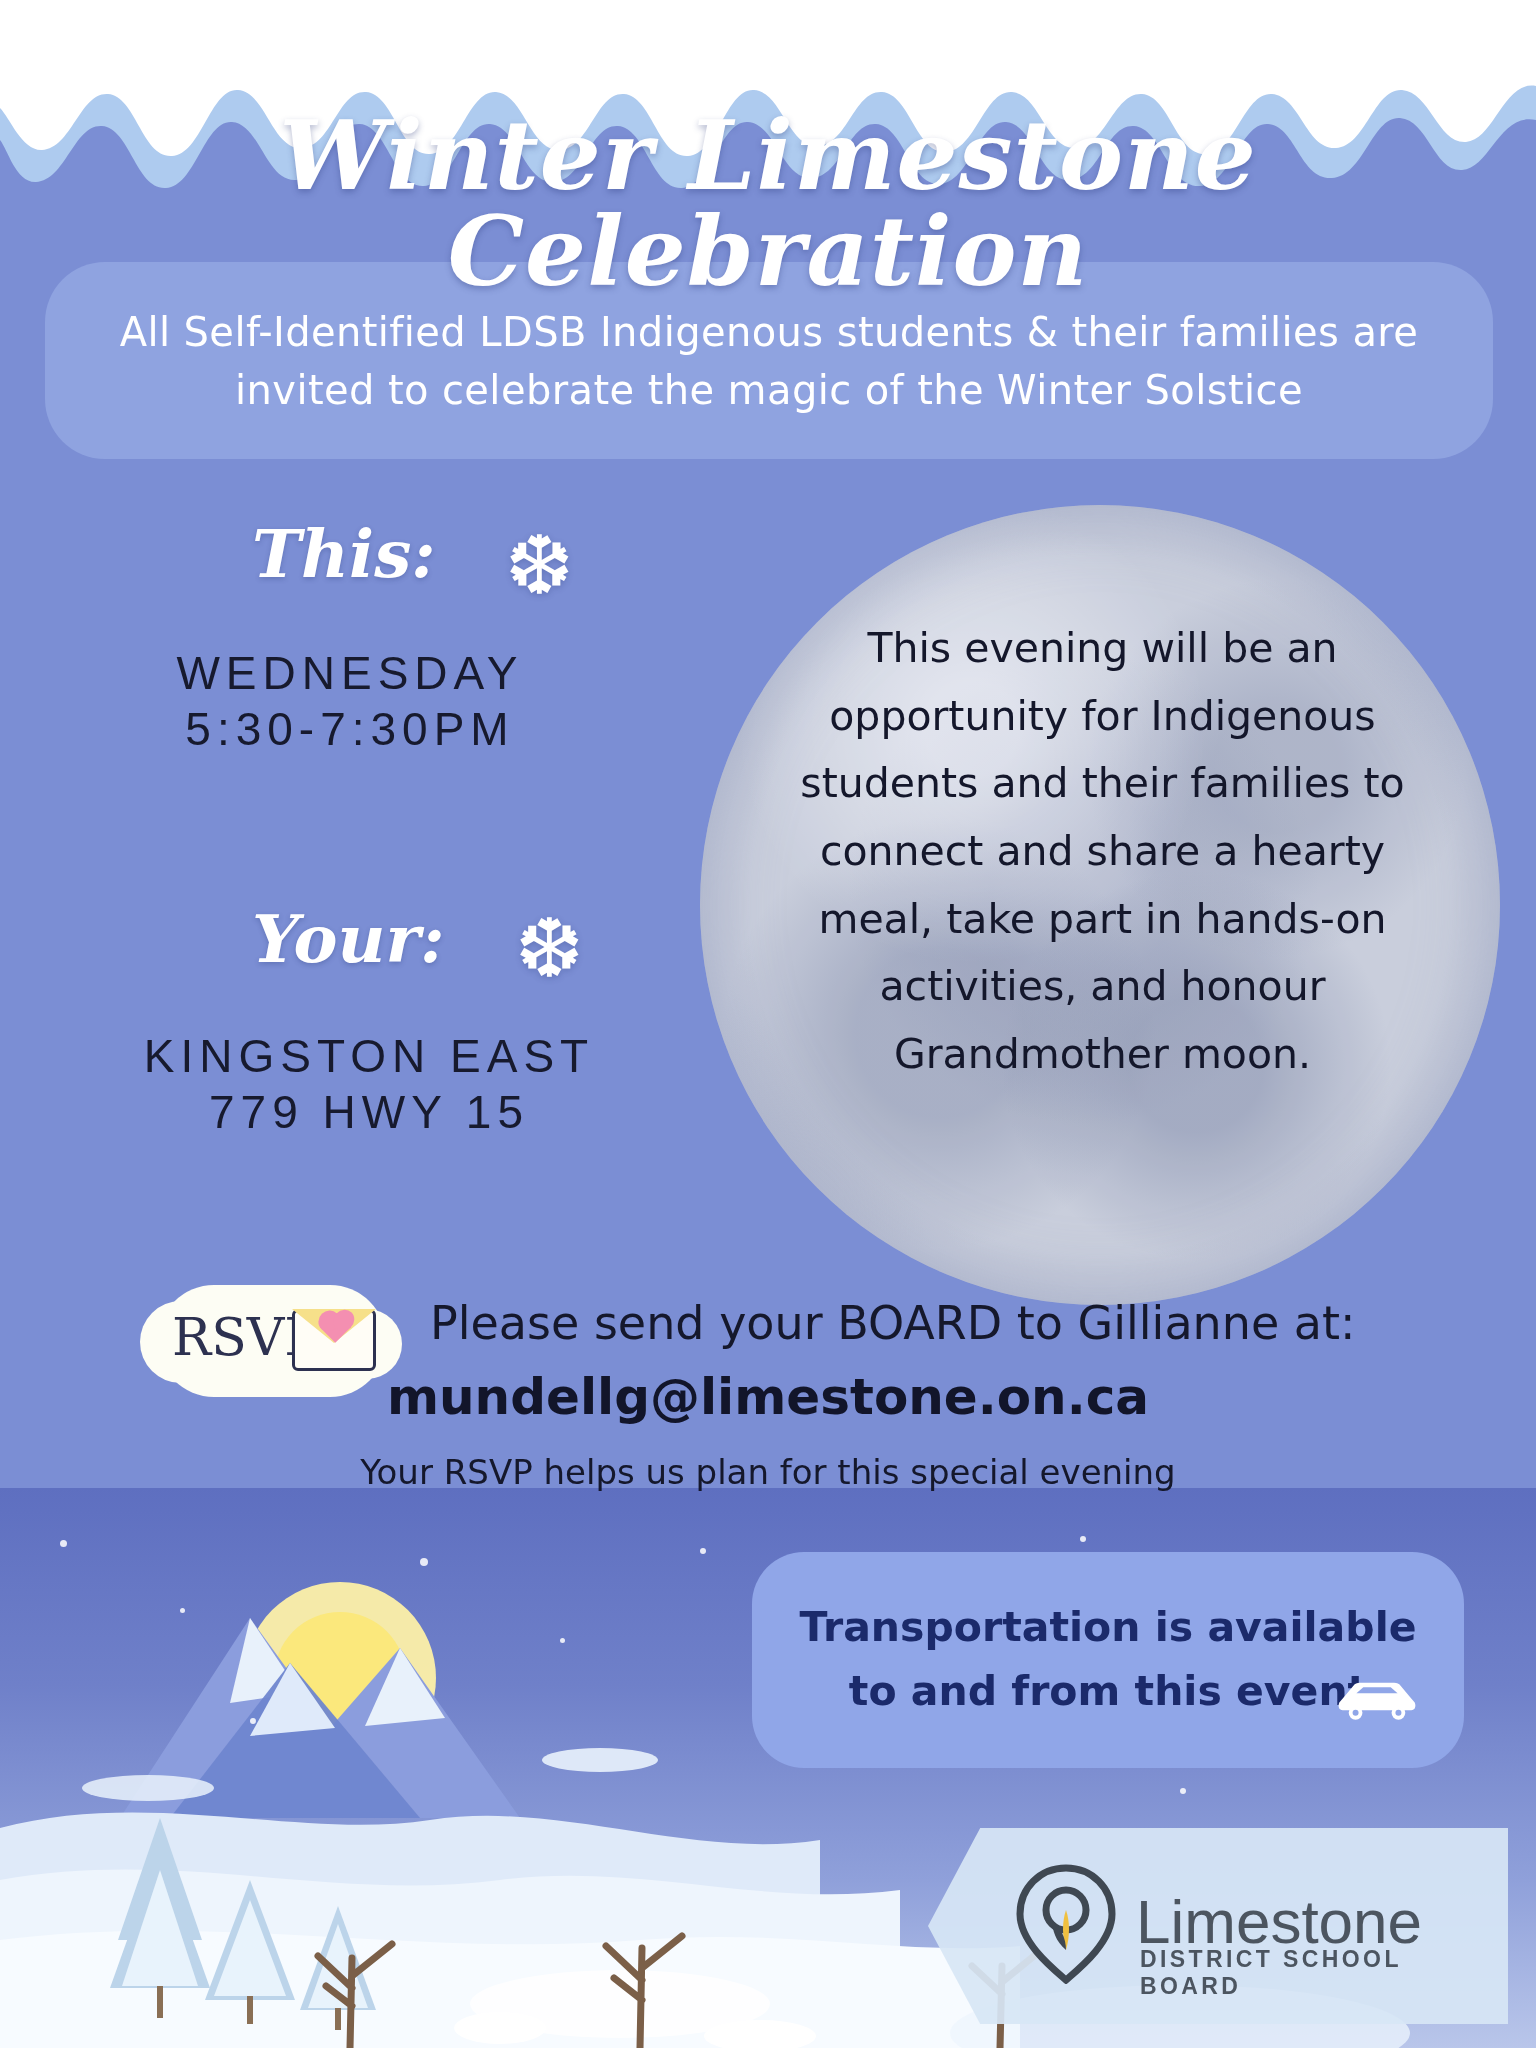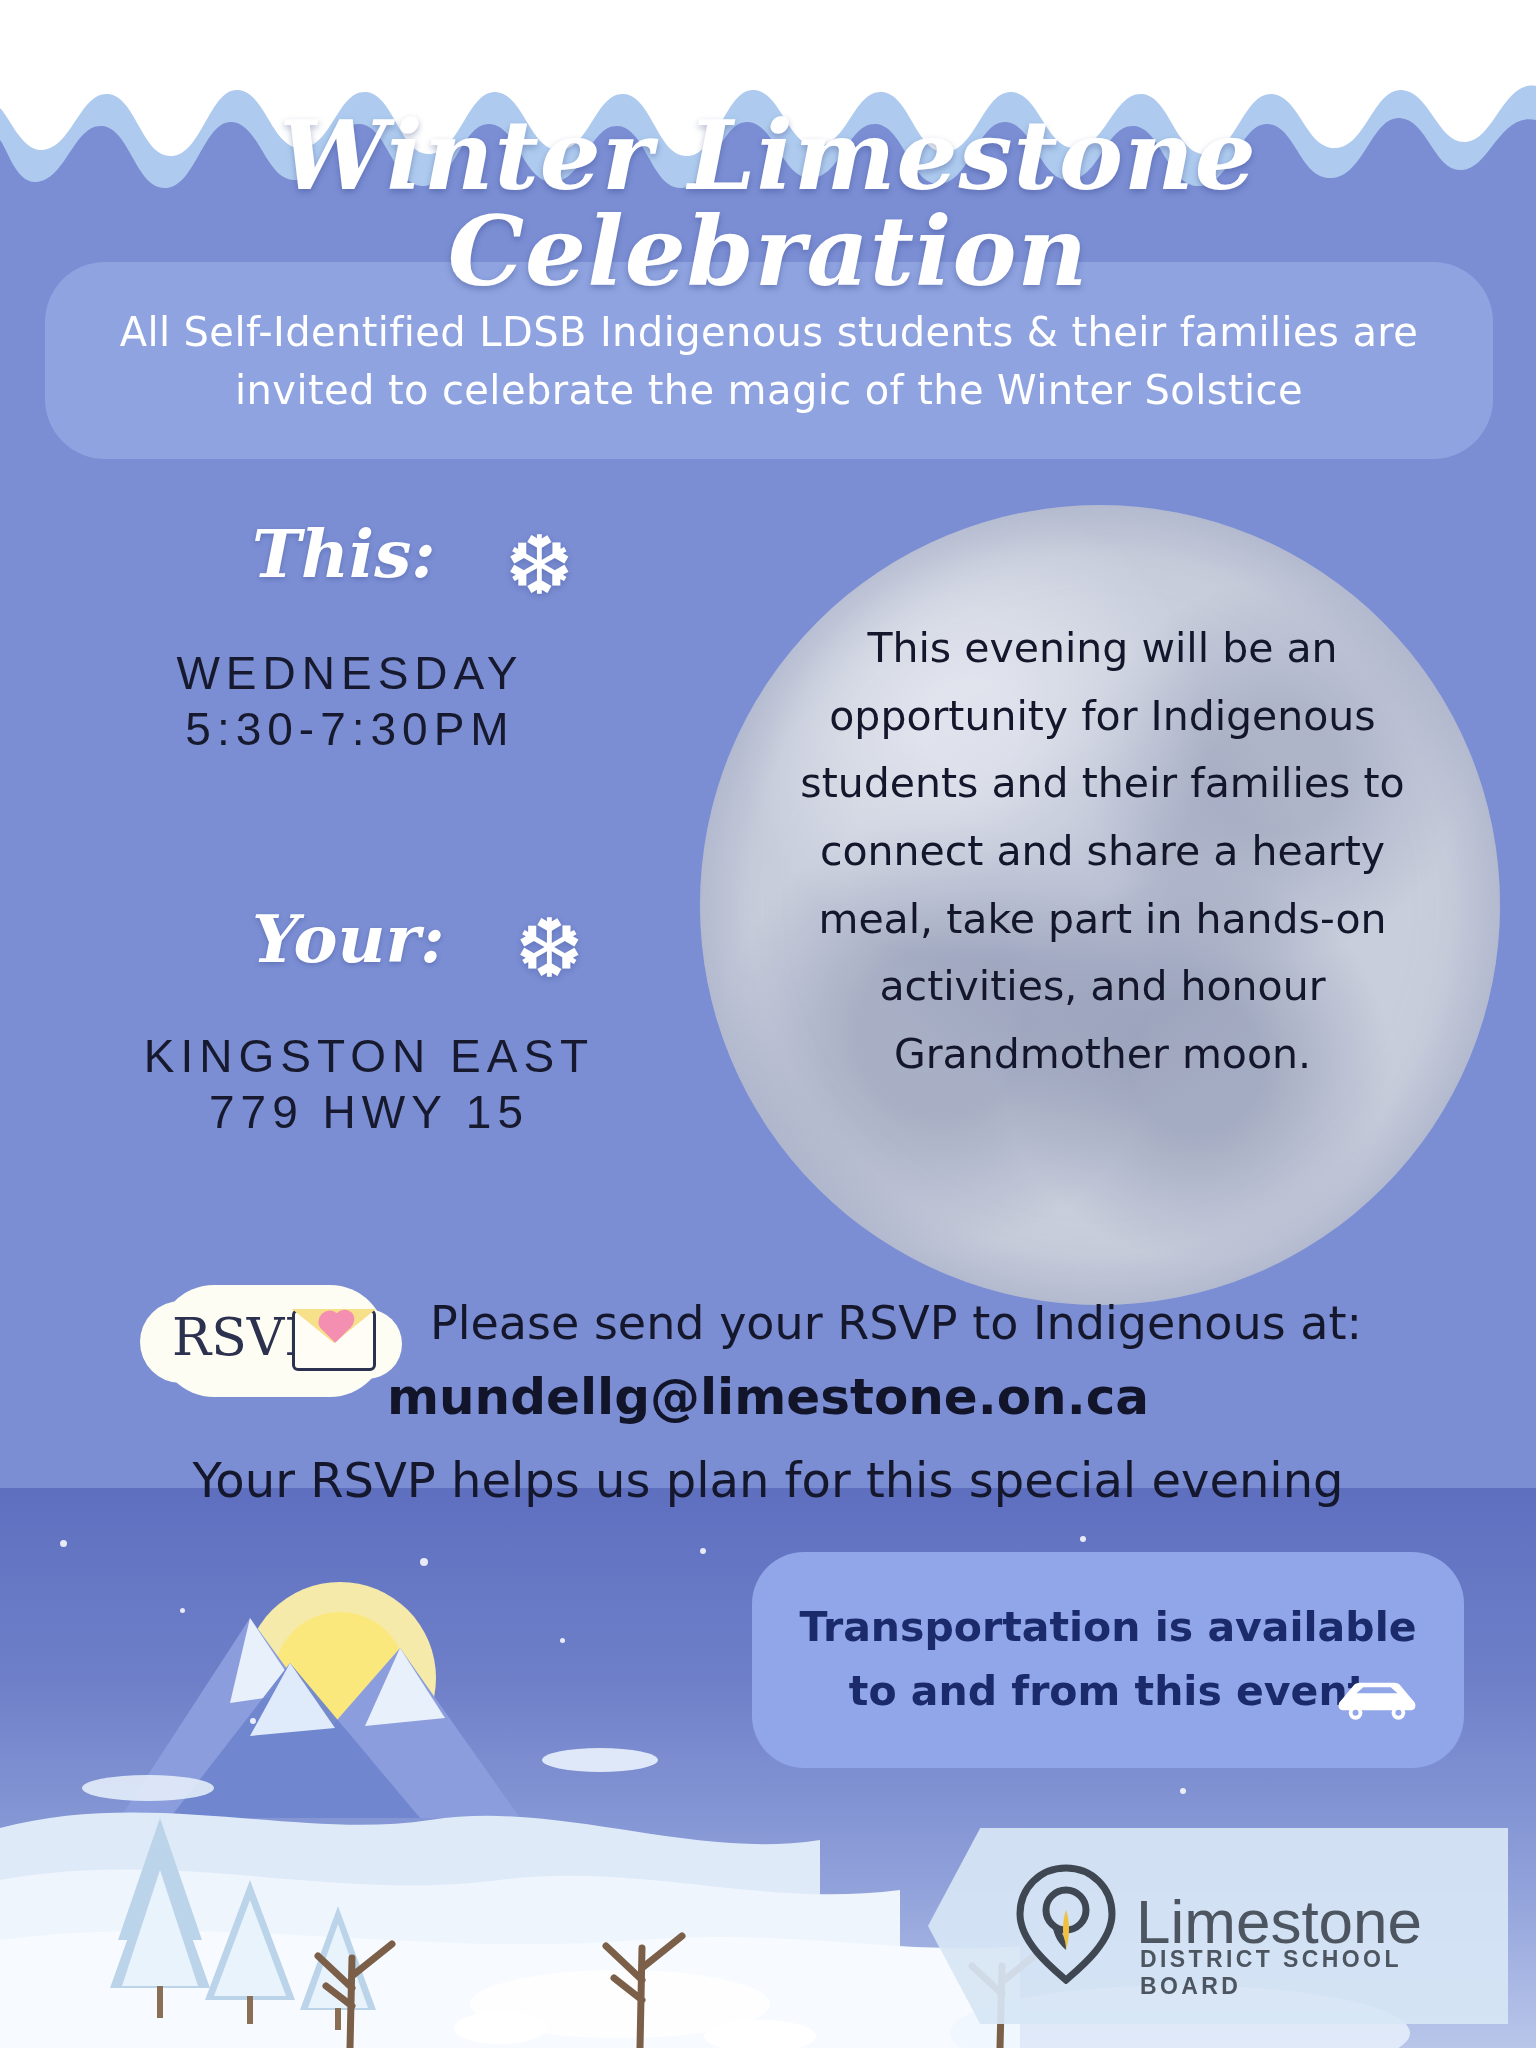--- a/index.html
+++ b/index.html
@@ -184,21 +184,21 @@
     position: absolute; left: 0; top: 1368px; width: 1536px;
     z-index: 4; text-align: center;
     font-family: "DejaVu Sans", sans-serif;
     font-weight: bold;
     font-size: 50px; color: #12152a;
   }
   .rsvp-line3 {
     position: absolute; left: 0; top: 1452px; width: 1536px;
     z-index: 4; text-align: center;
     font-family: "DejaVu Sans", sans-serif;
-    font-size: 48px; color: #15182c;
+    font-size: 34px; color: #15182c;
   }
 
   
   .scene {
     position: absolute; left: 0; bottom: 0; width: 1536px; height: 560px;
     z-index: 2; overflow: hidden;
     background: linear-gradient(180deg, #5e6fc0 0%, #6f80c9 35%, #8fa0da 70%, #b9c6ea 100%);
   }
   .scene svg { display: block; }
   .snowdot { position: absolute; background:#ffffff; border-radius:50%; opacity:0.85; }
@@ -372,21 +372,21 @@
 
   <div class="rsvp-badge">
     <div class="cloud"></div>
     <div class="rsvp-word">RSVP</div>
     <div class="env">
       <div class="flap"></div>
       <div class="heart"></div>
     </div>
   </div>
 
-  <div class="rsvp-line1">Please send your RSVP to Indigenous at:</div>
+  <div class="rsvp-line1">Please send your BOARD to Gillianne at:</div>
   <div class="rsvp-email">mundellg@limestone.on.ca</div>
   <div class="rsvp-line3">Your RSVP helps us plan for this special evening</div>
 
   <div class="transport">
     <div class="transport-text">Transportation is available to and from this event</div>
     <svg class="car-icon" viewBox="0 0 100 56" xmlns="http://www.w3.org/2000/svg">
       <path d="M10 40 C6 40 4 36 6 31 L12 24 L22 12 C24 9 27 8 30 8 L70 8 C73 8 76 9 78 12 L88 24 L94 31 C96 36 94 40 90 40 Z" fill="currentColor"></path>
       <path d="M26 20 L34 13 L66 13 L74 20 Z" fill="#90a6e8"></path>
       <circle cx="25" cy="43" r="8" fill="currentColor"></circle>
       <circle cx="75" cy="43" r="8" fill="currentColor"></circle>

